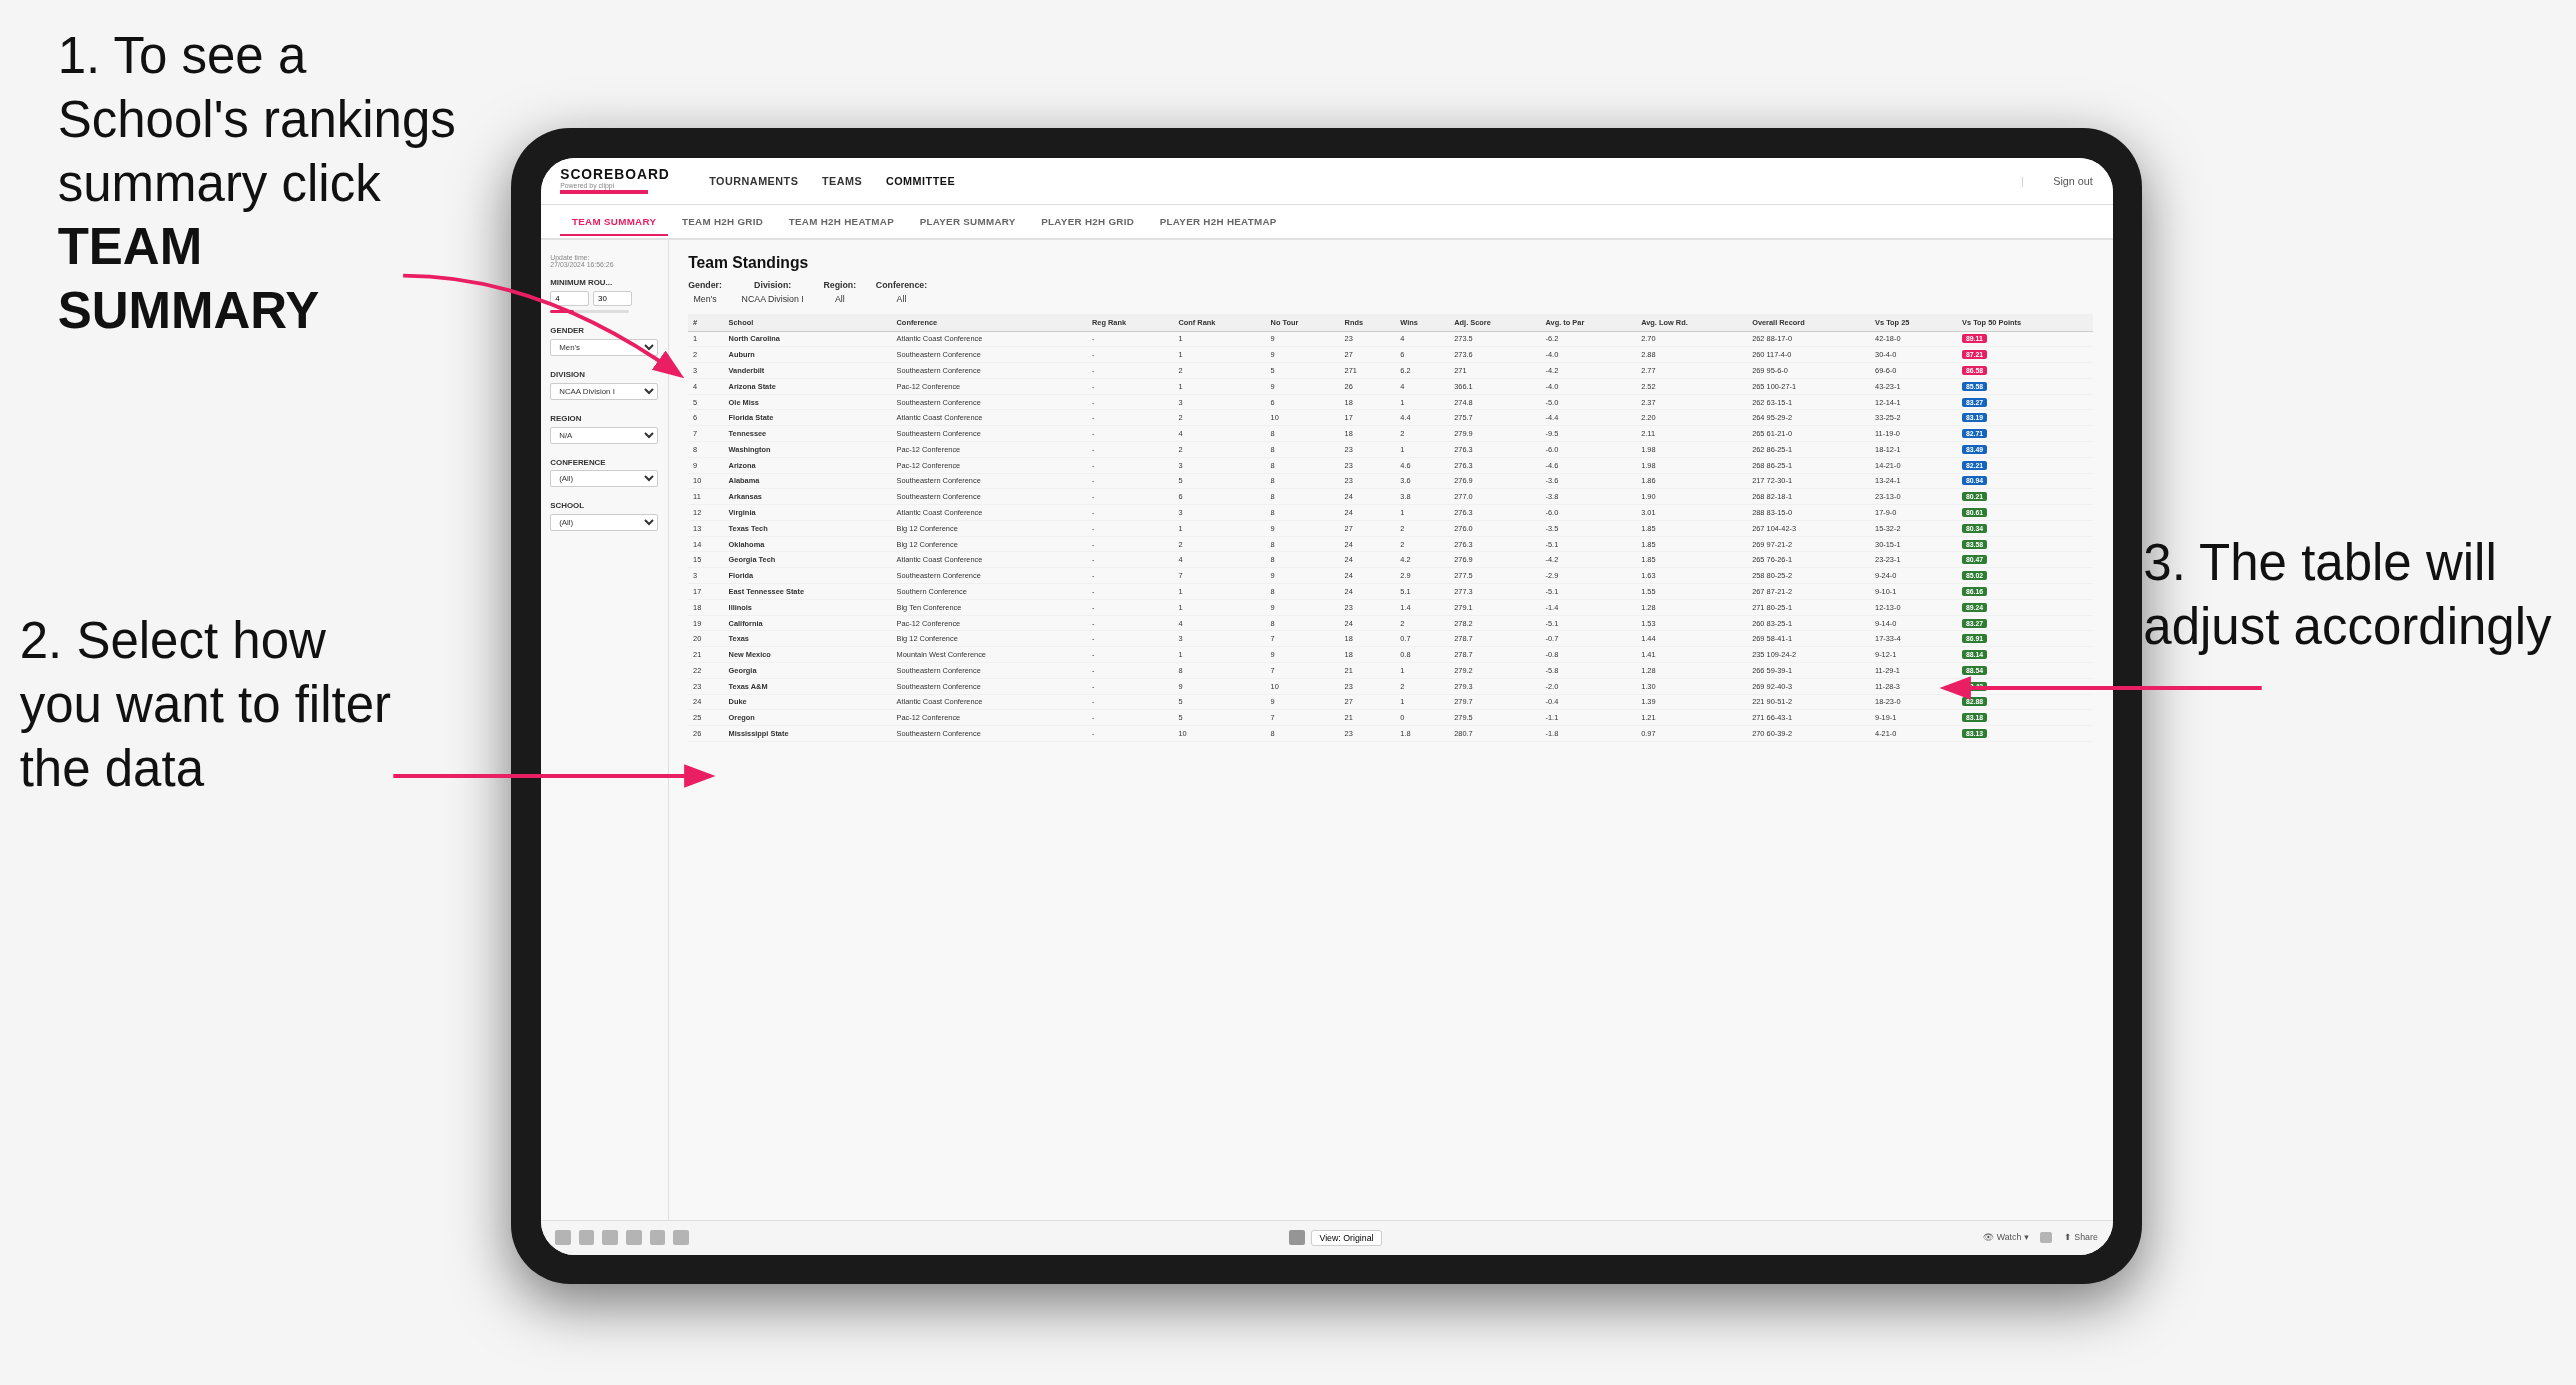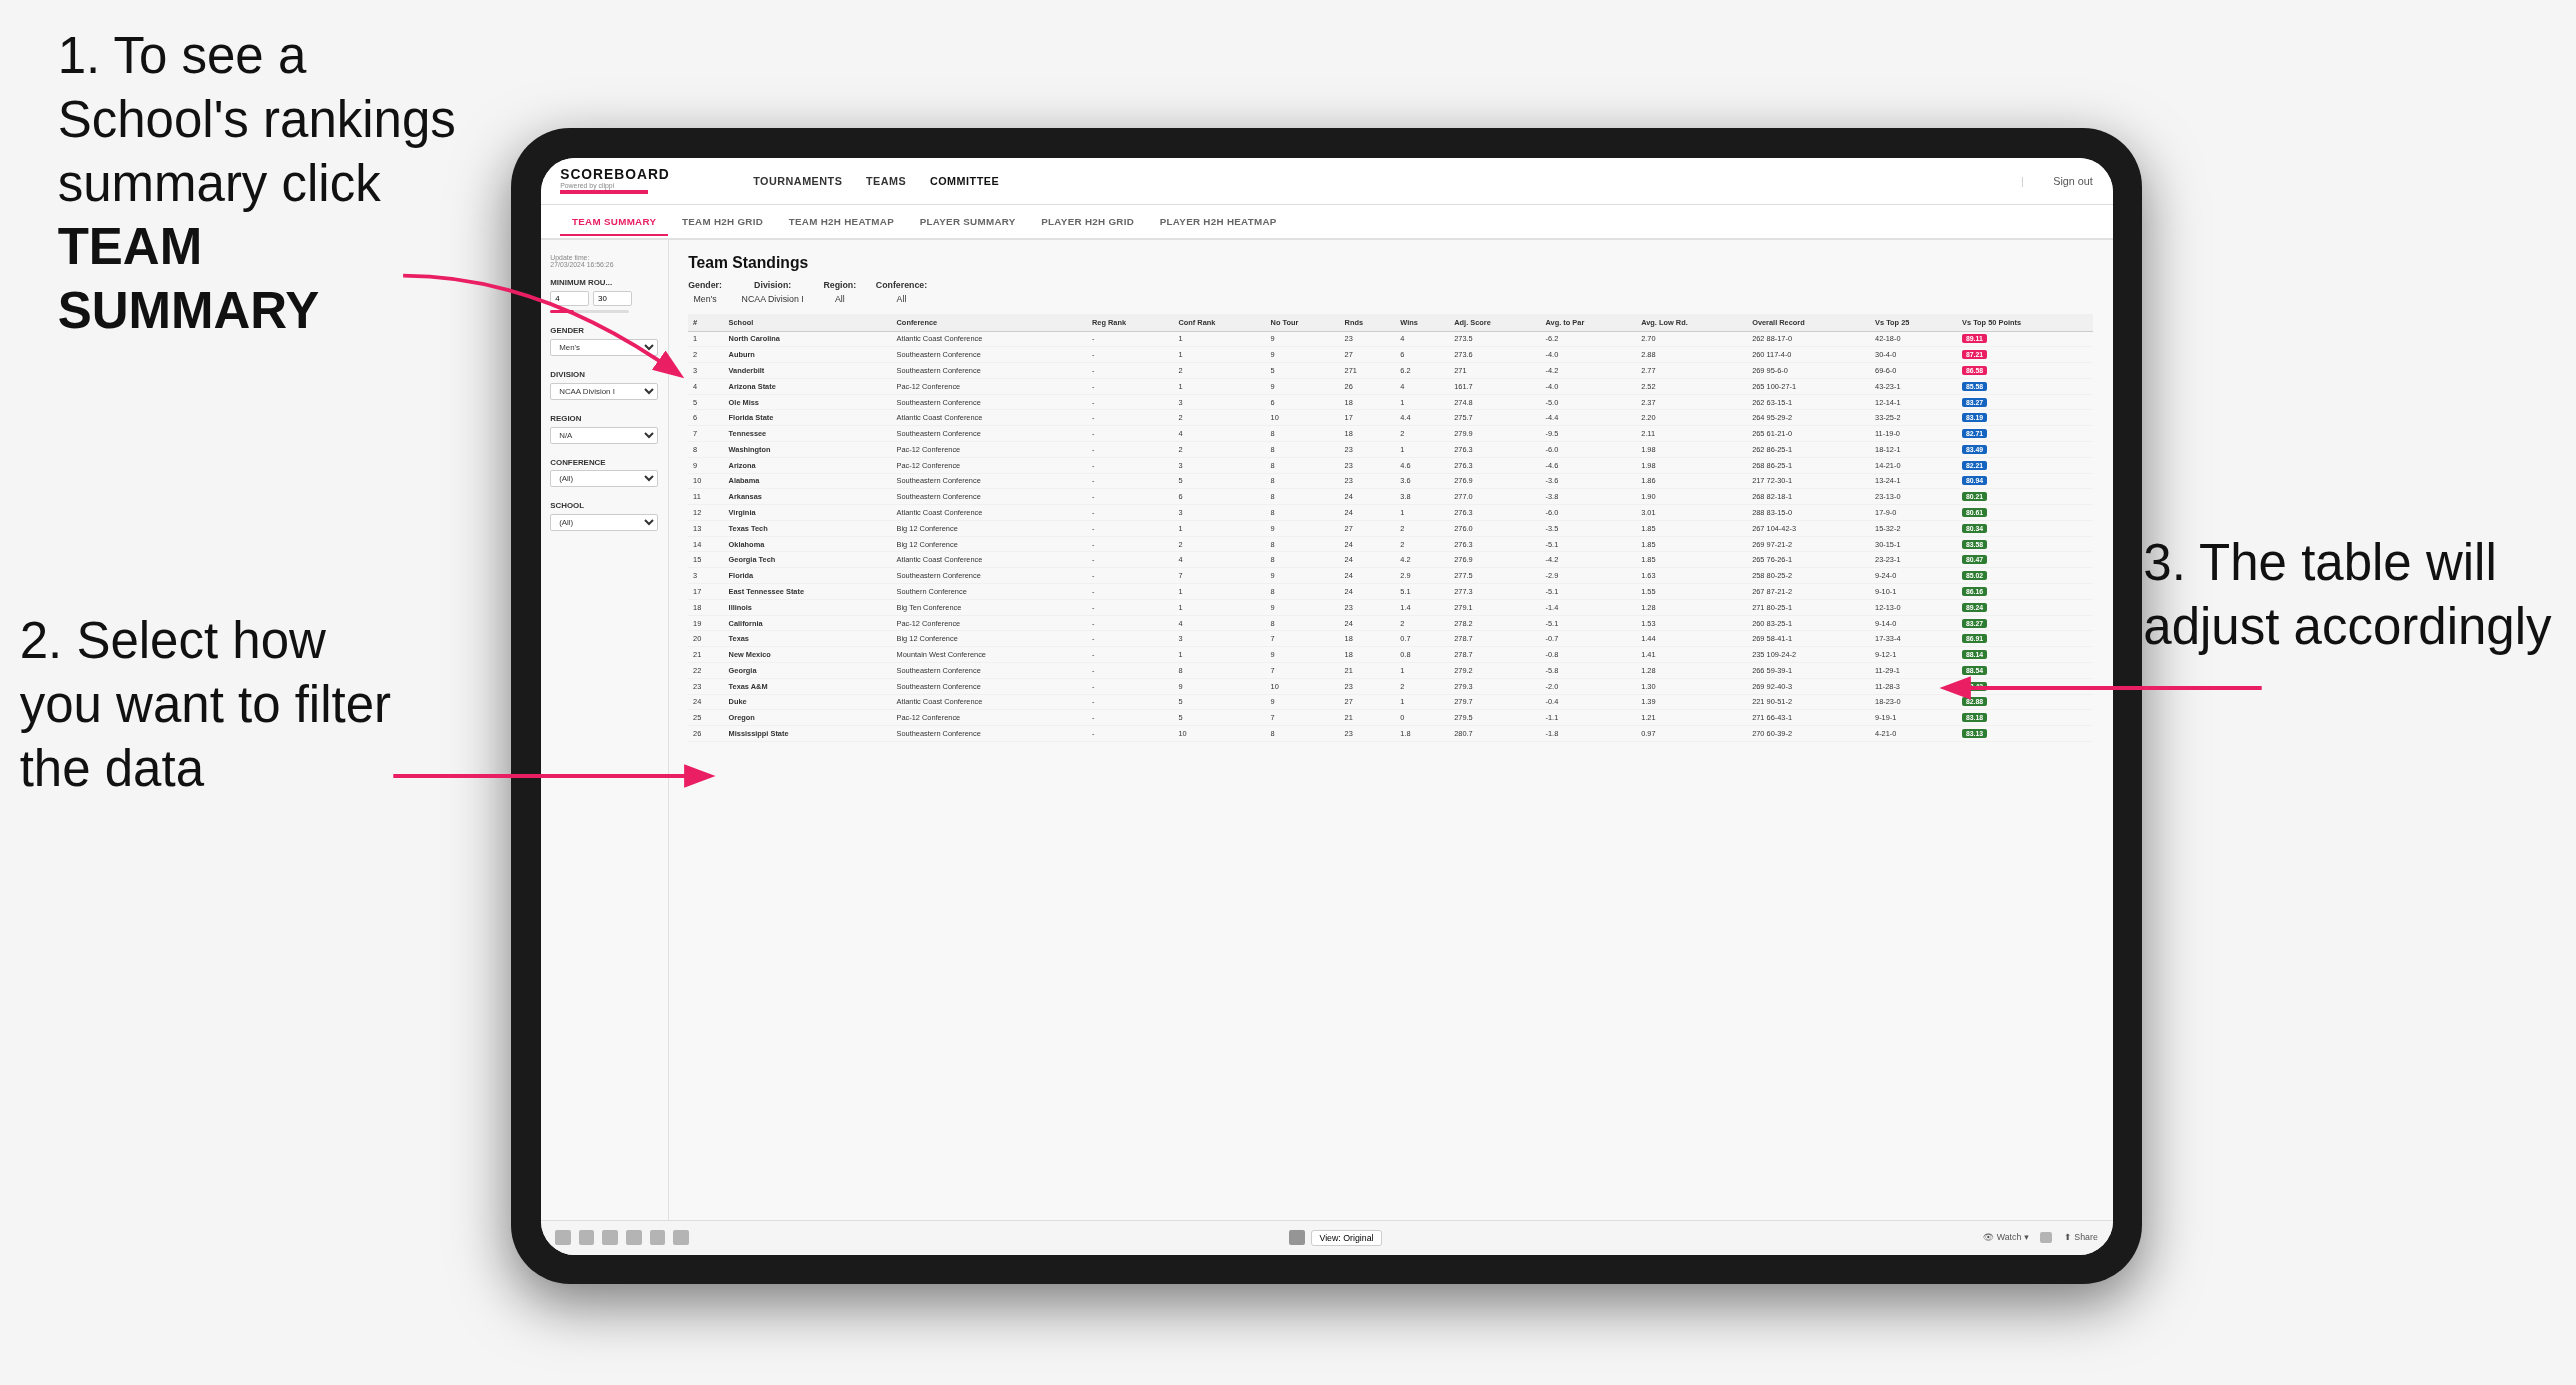--- a/index.html
+++ b/index.html
@@ -102,21 +102,20 @@
     .logo-bar {
       width: 88px;
       height: 3.9px;
       background: #e91e63;
       margin-top: 1px;
     }
     .nav-links {
       display: flex;
       gap: 23.6px;
       flex: 1;
-      margin-left: 44px;
     }
     .nav-link {
       font-size: 10.8px;
       color: #333;
       text-transform: uppercase;
       font-weight: 600;
       letter-spacing: 0.5px;
       cursor: pointer;
       padding: 3.9px 0;
     }
@@ -516,21 +515,21 @@
   </tr>
               <tr>
     <td class="rank-cell">4</td>
     <td style="font-weight:600">Arizona State</td>
     <td>Pac-12 Conference</td>
     <td>-</td>
     <td>1</td>
     <td>9</td>
     <td>26</td>
     <td>4</td>
-    <td>161.7</td>
+    <td>366.1</td>
     <td>-4.0</td>
     <td>2.52</td>
     <td>265 100-27-1</td>
     <td>43-23-1</td>
     <td><span class="score-badge alt">85.58</span></td>
   </tr>
               <tr>
     <td class="rank-cell">5</td>
     <td style="font-weight:600">Ole Miss</td>
     <td>Southeastern Conference</td>

